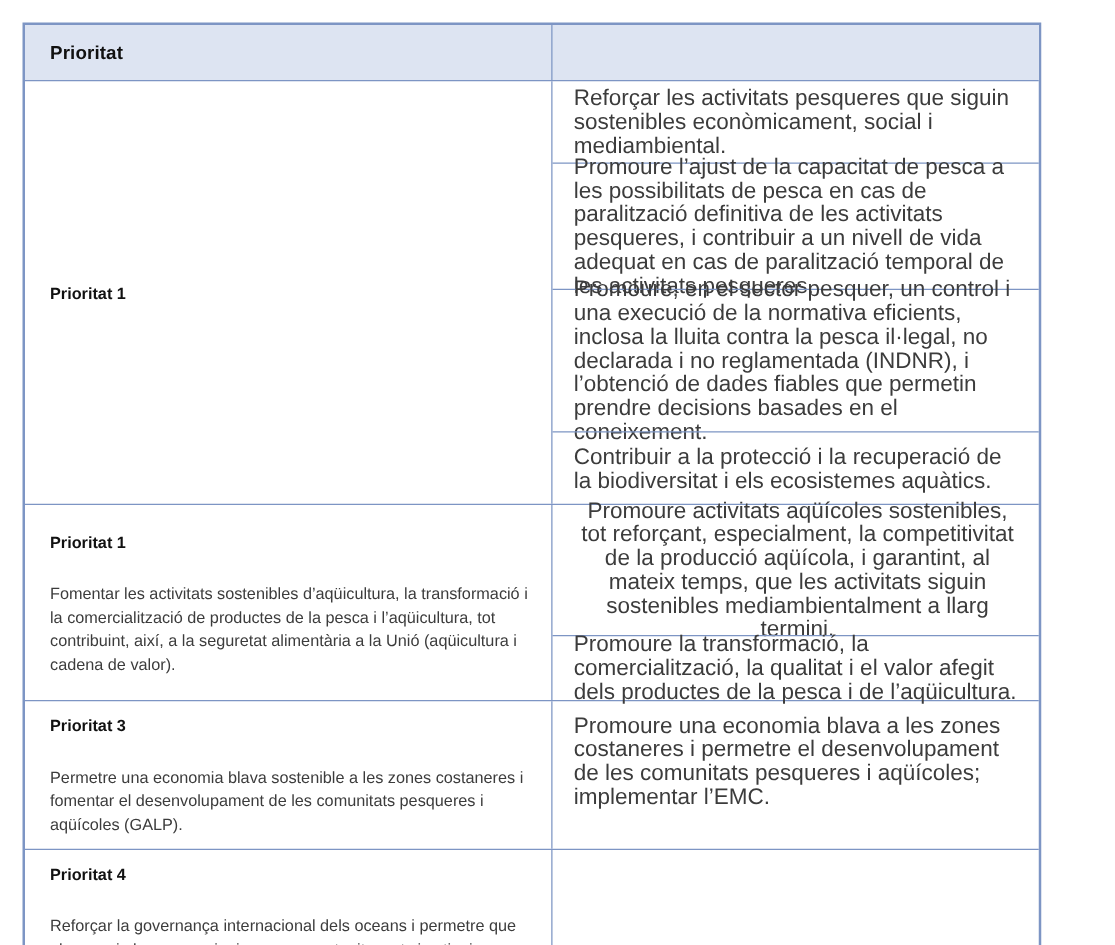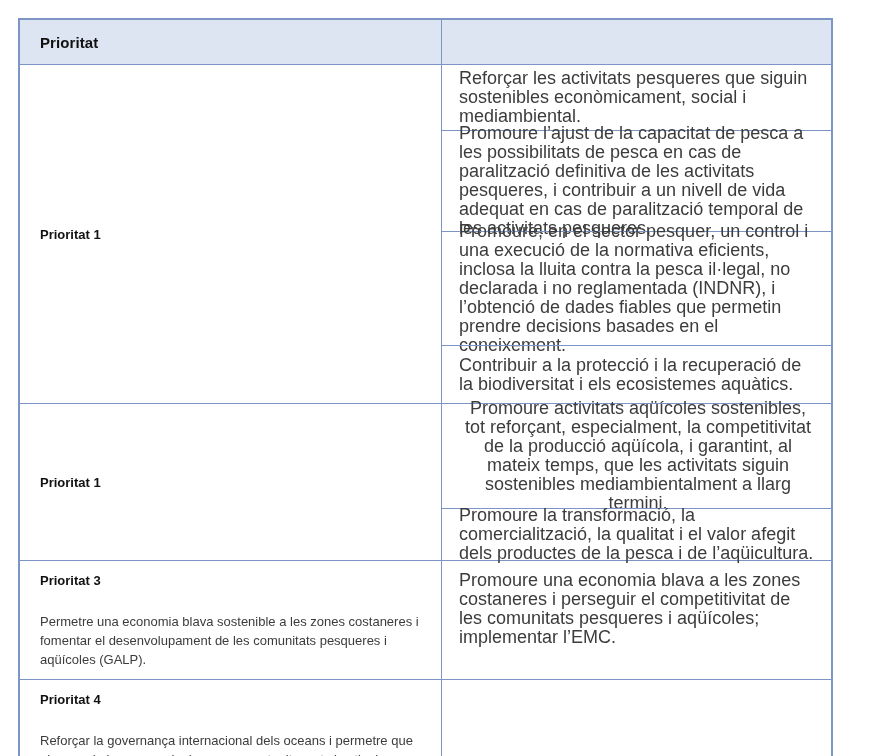--- a/index.html
+++ b/index.html
@@ -76,38 +76,39 @@
             <div>Promoure, en el sector pesquer, un control i una execució de la normativa eficients, inclosa la lluita contra la pesca il·legal, no declarada i no reglamentada (INDNR), i l’obtenció de dades fiables que permetin prendre decisions basades en el coneixement.</div>
           </div>
           <div class="ocell" style="height: 58px;">
             <div>Contribuir a la protecció i la recuperació de la biodiversitat i els ecosistemes aquàtics.</div>
           </div>
         </div>
       </div>
       <div class="prow">
         <div class="pcell">
           <div class="ptitle">Prioritat 1</div>
+          <div class="pdesc">Fomentar les activitats sostenibles d’aqüicultura, la transformació i la comercialització de productes de la pesca i l’aqüicultura, tot contribuint, així, a la seguretat alimentària a la Unió (aqüicultura i cadena de valor).</div>
         </div>
         <div class="ocol">
           <div class="ocell" style="height: 104px; text-align: center;">
             <div>Promoure activitats aqüícoles sostenibles, tot reforçant, especialment, la competitivitat de la producció aqüícola, i garantint, al mateix temps, que les activitats siguin sostenibles mediambientalment a llarg termini.</div>
           </div>
           <div class="ocell" style="height: 52px;">
             <div>Promoure la transformació, la comercialització, la qualitat i el valor afegit dels productes de la pesca i de l’aqüicultura.</div>
           </div>
         </div>
       </div>
       <div class="prow">
         <div class="pcell">
           <div class="ptitle">Prioritat 3</div>
           <div class="pdesc">Permetre una economia blava sostenible a les zones costaneres i fomentar el desenvolupament de les comunitats pesqueres i aqüícoles (GALP).</div>
         </div>
         <div class="ocol">
           <div class="ocell" style="height: 96px;">
-            <div>Promoure una economia blava a les zones costaneres i perseguir el competitivitat de les comunitats pesqueres i aqüícoles; implementar l’EMC.</div>
+            <div>Promoure una economia blava a les zones costaneres i permetre el desenvolupament de les comunitats pesqueres i aqüícoles; implementar l’EMC.</div>
           </div>
         </div>
       </div>
       <div class="prow">
         <div class="pcell">
           <div class="ptitle">Prioritat 4</div>
           <div class="pdesc">Reforçar la governança internacional dels oceans i permetre que els mars i els oceans siguin segurs, protegits, nets i estiguin gestionats de cadena sostenible (oceanografia operacional).</div>
         </div>
       </div>
     </div>

